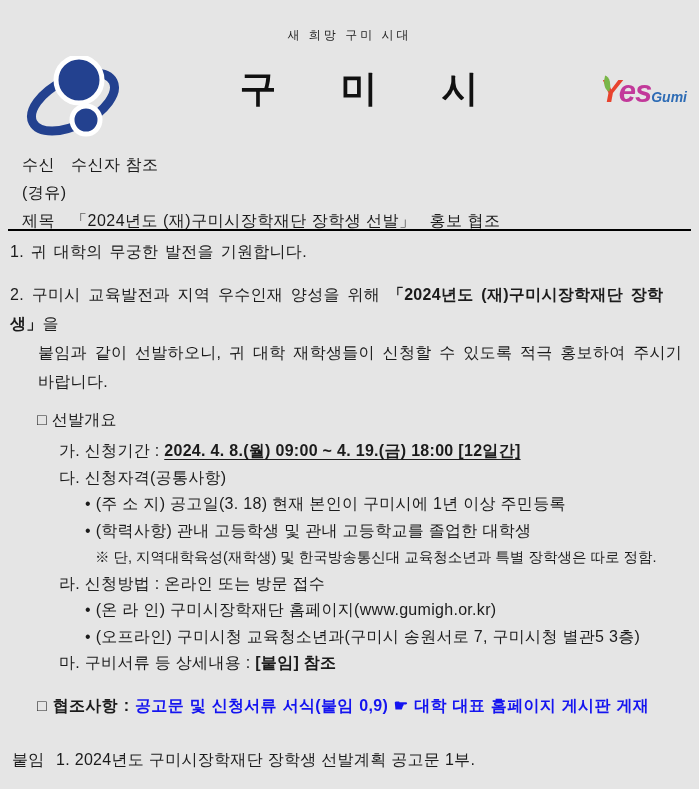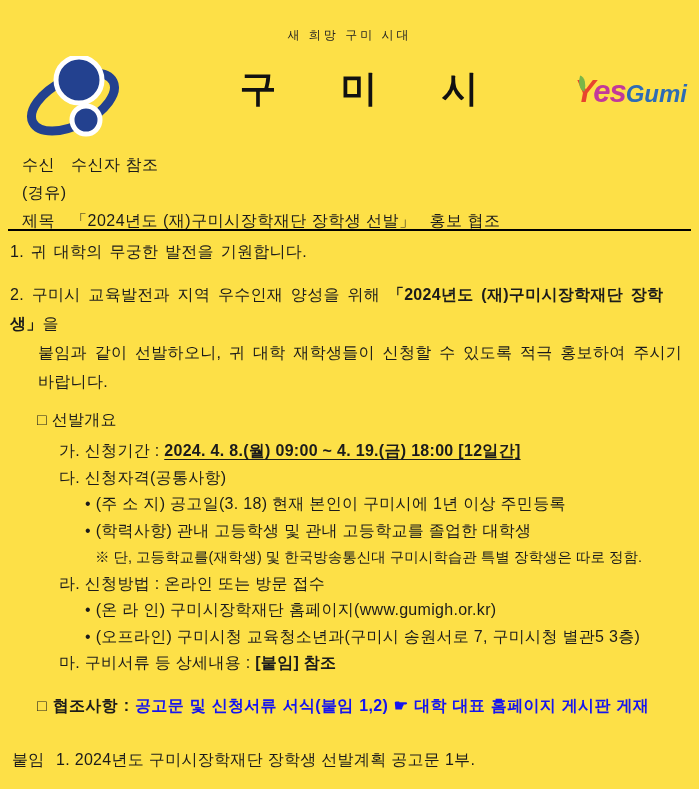--- a/index.html
+++ b/index.html
@@ -1,20 +1,20 @@
 <!DOCTYPE html>
 <html><head>
 <meta charset="utf-8">
 <style>
   * { margin:0; padding:0; box-sizing:border-box; }
   html,body { background:#ffffff; }
   .page {
     position:relative;
     width:699px; height:789px;
-    background:#fde047;
+    background:#e5e5e5;
     font-family:"Liberation Sans", sans-serif;
     color:#1b1b1b;
     overflow:hidden;
   }
 
   
   .slogan {
     position:absolute; top:27px; left:0; width:100%;
     text-align:center; font-size:12px; letter-spacing:3px; color:#222;
   }
@@ -23,21 +23,21 @@
     position:absolute; top:64px; left:50%; transform:translateX(-46%);
     display:flex; gap:64px;
     font-size:37px; font-weight:bold; color:#111; letter-spacing:0;
   }
   .brand {
     position:absolute; top:74px; right:12px;
     font-style:italic; font-weight:bold; white-space:nowrap;
   }
   .brand .yes  { font-size:31px; color:#c2399a; letter-spacing:-1px; }
   .brand .yes .y-cap { color:#e8432e; }
-  .brand .gumi { font-size:24px; color:#2e6cb5; letter-spacing:0; }
+  .brand .gumi { font-size:14px; color:#2e6cb5; letter-spacing:0; }
   .brand .leaf {
     display:inline-block; width:9px; height:14px;
     border-radius:0 100% 0 100%;
     background:#7ab648; transform:rotate(18deg) translateY(-12px);
     margin-right:-8px;
   }
 
   
   .meta { position:absolute; top:151px; left:22px; right:24px; font-size:16px; }
   .meta-row { line-height:28px; letter-spacing:0.5px; }
@@ -125,32 +125,32 @@
     <div class="overview-heading bold-none">□ 선발개요</div>
 
     <div class="ov-row">
       <span>가. 신청기간 : </span><span class="ga-value">2024. 4. 8.(월) 09:00 ~ 4. 19.(금) 18:00 [12일간]</span>
     </div>
 
 
     <div class="ov-row">다. 신청자격(공통사항)</div>
     <div class="ov-bullet pre">• (주 소 지) 공고일(3. 18) 현재 본인이 구미시에 1년 이상 주민등록</div>
     <div class="ov-bullet">• (학력사항) 관내 고등학생 및 관내 고등학교를 졸업한 대학생</div>
-    <div class="ov-note">※ 단, 고등학교를(재학생) 및 한국방송통신대 구미시학습관 특별 장학생은 따로 정함.</div>
+    <div class="ov-note">※ 단, 지역대학육성(재학생) 및 한국방송통신대 교육청소년과 특별 장학생은 따로 정함.</div>
 
     <div class="ov-row">라. 신청방법 : 온라인 또는 방문 접수</div>
     <div class="ov-bullet pre">• (온 라 인) 구미시장학재단 홈페이지(www.gumigh.or.kr)</div>
     <div class="ov-bullet">• (오프라인) 구미시청 교육청소년과(구미시 송원서로 7, 구미시청 별관5 3층)</div>
 
     <div class="ov-row">
       <span>마. 구비서류 등 상세내용 : </span><span class="bold">[붙임] 참조</span>
     </div>
 
     <div class="coop">
-      <span>□ 협조사항 : </span><span class="blue pre">공고문 및 신청서류 서식(붙임 1,2) </span><span class="blue">☛</span><span class="blue pre"> 대학 대표 홈페이지 게시판 게재</span>
+      <span>□ 협조사항 : </span><span class="blue pre">공고문 및 신청서류 서식(붙임 0,9) </span><span class="blue">☛</span><span class="blue pre"> 대학 대표 홈페이지 게시판 게재</span>
     </div>
 
     <div class="attach">
       <span class="lbl">붙임</span>
       <span>
         <div>1. 2024년도 구미시장학재단 장학생 선발계획 공고문 1부.</div>
 
       </span>
     </div>
 

